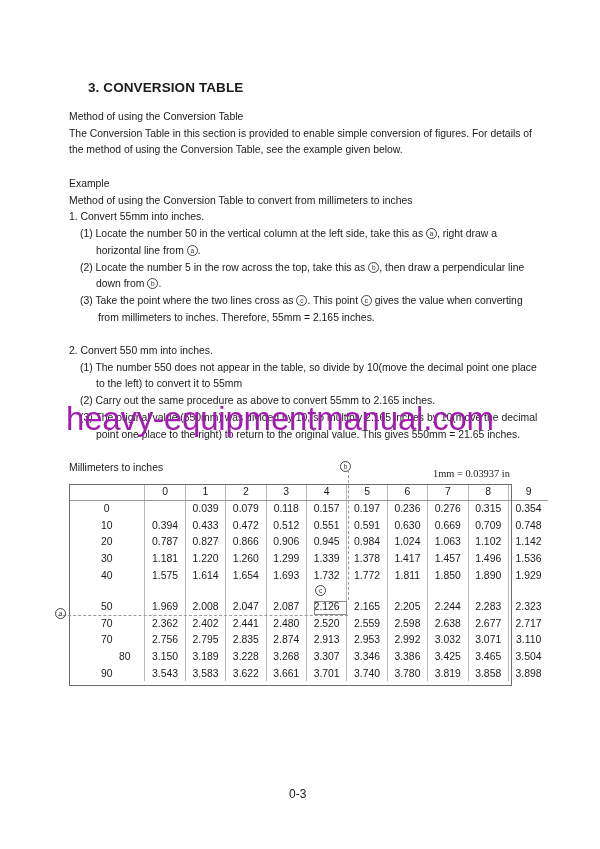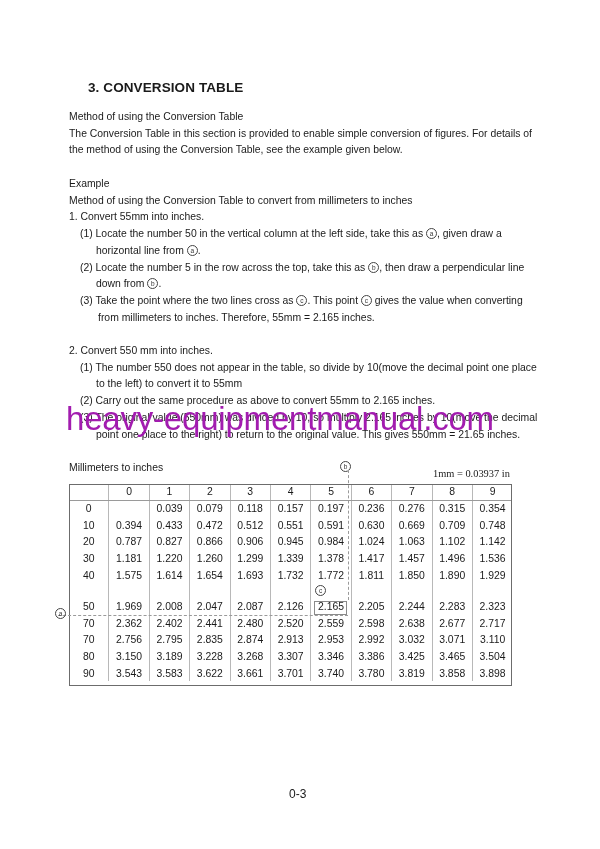--- a/index.html
+++ b/index.html
@@ -46,21 +46,21 @@
   <div>The Conversion Table in this section is provided to enable simple conversion of figures.   For details of</div>
   <div>the method of using the Conversion Table, see the example given below.</div>
 </div>
 
 <div class="abs p" style="left:69px; top:176px;">
   <div>Example</div>
   <div>Method of using the Conversion Table to convert from millimeters to inches</div>
   <div>1. Convert 55mm into inches.</div>
   <div class="ind1">
     <span>(1) Locate the number 50 in the vertical column at the left side, take this as</span>
-    <span class="circ">a</span><span>, given draw a</span>
+    <span class="circ">a</span><span>, right draw a</span>
   </div>
   <div class="ind2">
     <span>horizontal line from</span>
     <span class="circ">a</span><span>.</span>
   </div>
   <div class="ind1">
     <span>(2) Locate the number 5 in the row across the top, take this as</span>
     <span class="circ">b</span><span>, then draw a perpendicular line</span>
   </div>
   <div class="ind2">
@@ -219,21 +219,21 @@
         <td>2.835</td>
         <td>2.874</td>
         <td>2.913</td>
         <td>2.953</td>
         <td>2.992</td>
         <td>3.032</td>
         <td>3.071</td>
         <td>3.110</td>
       </tr>
       <tr>
-        <td style="border-left: none;">80</td>
+        <td style="border-left: none; padding-left: 36px;">80</td>
         <td>3.150</td>
         <td>3.189</td>
         <td>3.228</td>
         <td>3.268</td>
         <td>3.307</td>
         <td>3.346</td>
         <td>3.386</td>
         <td>3.425</td>
         <td>3.465</td>
         <td>3.504</td>

